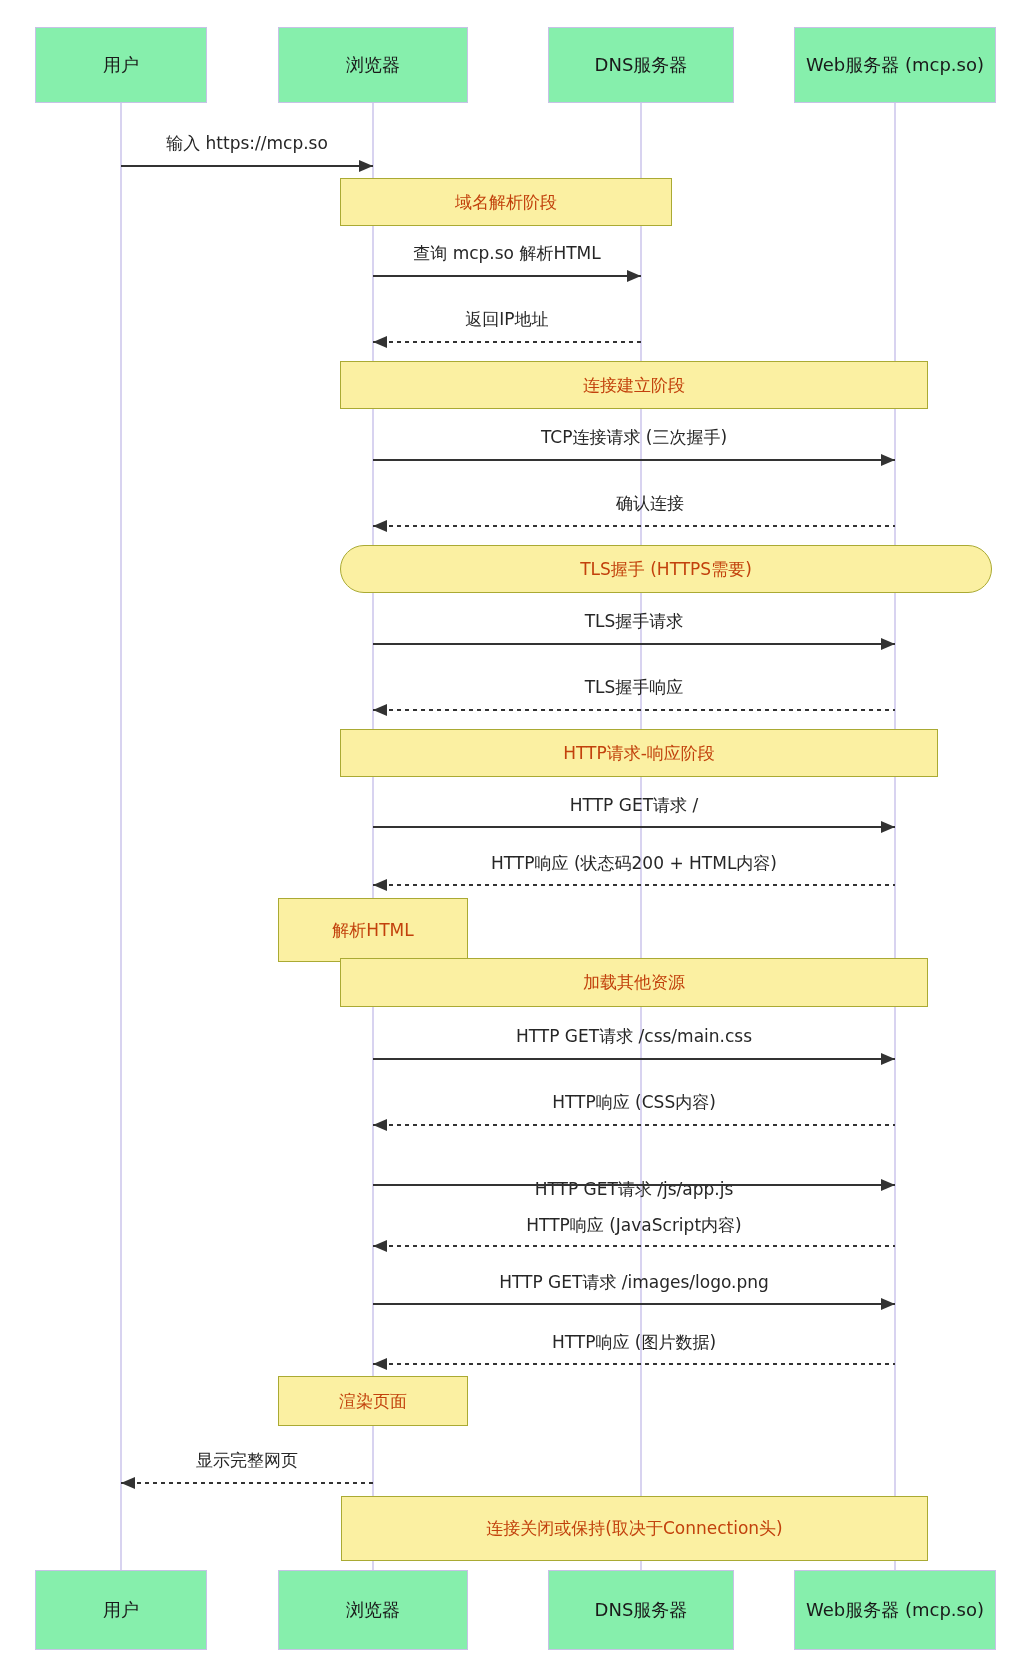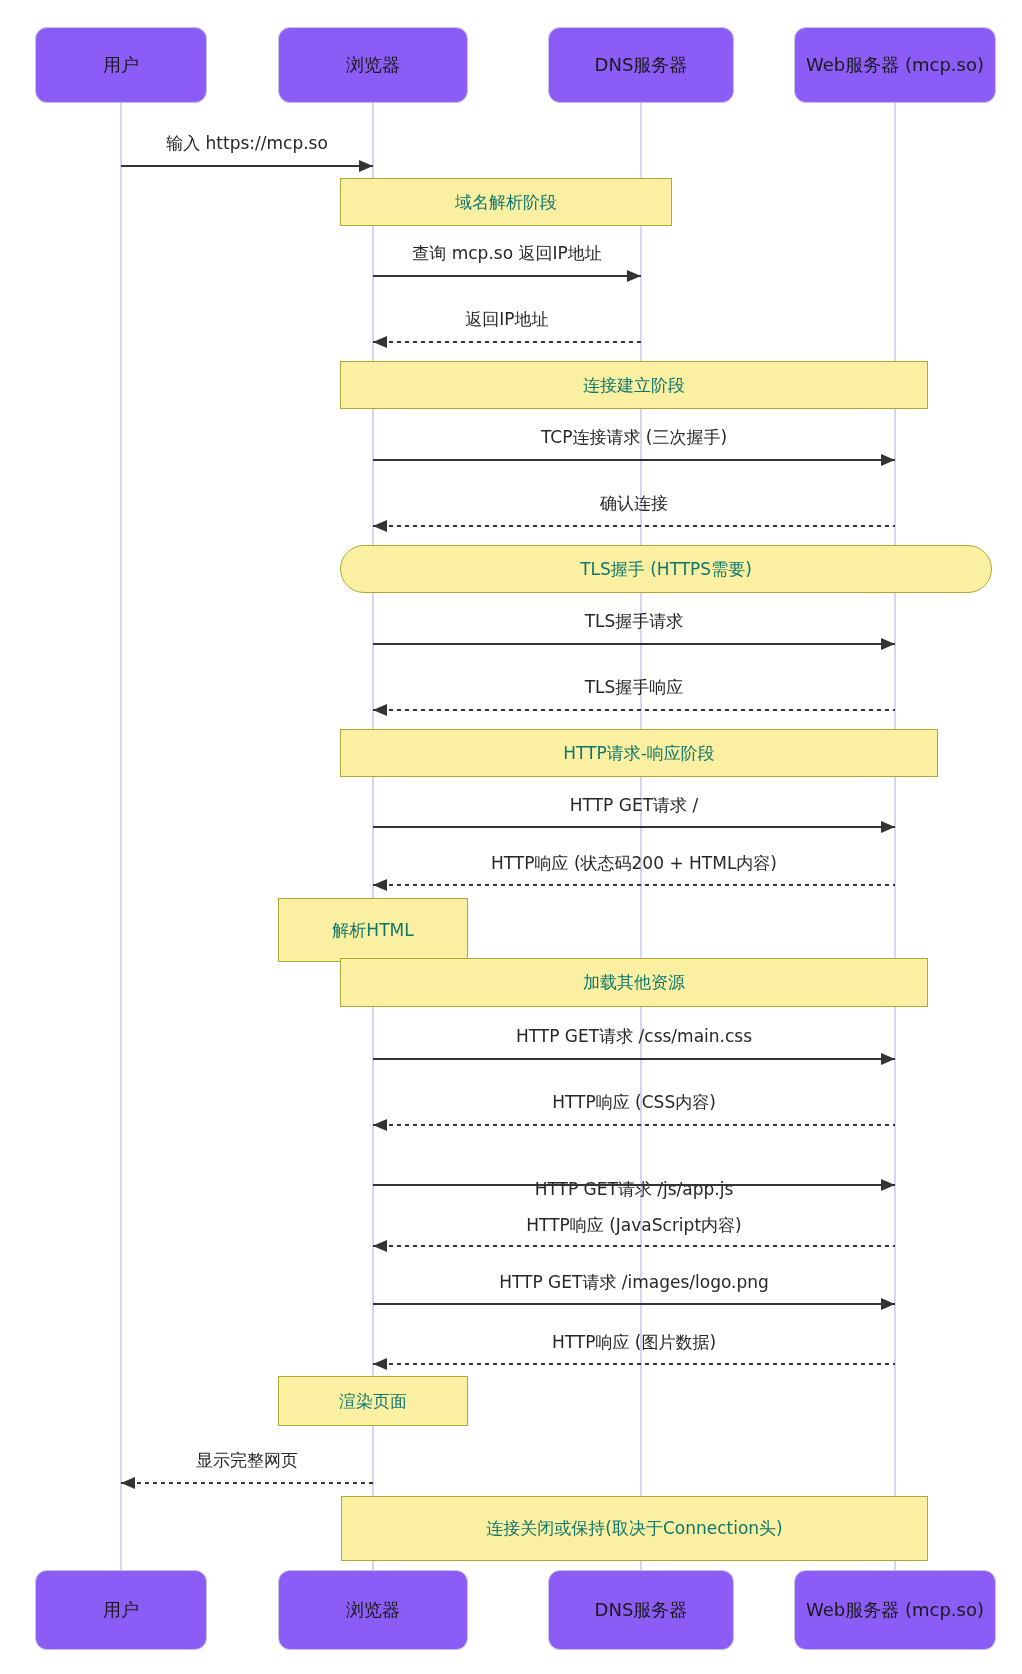--- a/index.html
+++ b/index.html
@@ -1,38 +1,38 @@
 <!DOCTYPE html>
 <html><head>
 <meta charset="utf-8">
 <style>
   html,body{margin:0;padding:0;background:#ffffff;}
   body{font-family:"DejaVu Sans","Liberation Sans",sans-serif;}
   #stage{position:relative;width:1022px;height:1674px;background:#ffffff;overflow:hidden;}
   .actor-box{
-    position:absolute;height:76px;background:#8b5cf6;border:1px solid #c6c2e6;
-    border-radius:12px;display:flex;align-items:center;justify-content:center;
+    position:absolute;height:76px;background:#86efac;border:1px solid #c6c2e6;
+    border-radius:0;display:flex;align-items:center;justify-content:center;
     font-size:18px;color:#1a1a1a;box-sizing:border-box;
   }
   .lifeline{position:absolute;width:2px;background:#d8d3f0;}
   .msg-label{
     position:absolute;width:520px;text-align:center;font-size:17px;color:#262626;
     height:24px;line-height:24px;white-space:nowrap;
   }
   .msg-line{position:absolute;height:2px;background:#333333;}
   .msg-line.dashed{
     background:repeating-linear-gradient(90deg,#333 0 4px,transparent 4px 8px);
   }
   .arrowhead{position:absolute;width:0;height:0;border-top:6px solid transparent;border-bottom:6px solid transparent;}
   .arrowhead.right{border-left:14px solid #333333;}
   .arrowhead.left{border-right:14px solid #333333;}
   .note-box{
     position:absolute;background:#fbf0a2;border:1px solid #aaaa33;
     display:flex;align-items:center;justify-content:center;
-    font-size:17px;color:#0f766e;box-sizing:border-box;text-align:center;white-space:nowrap;
+    font-size:17px;color:#c2410c;box-sizing:border-box;text-align:center;white-space:nowrap;
   }
 </style>
 </head>
 <body>
 
 <div id="stage">
     <div class="lifeline" style="left: 120px; top: 103px; height: 1467px;"></div>
     <div class="lifeline" style="left: 372px; top: 103px; height: 1467px;"></div>
     <div class="lifeline" style="left: 640px; top: 103px; height: 1467px;"></div>
     <div class="lifeline" style="left: 894px; top: 103px; height: 1467px;"></div>
@@ -41,31 +41,31 @@
     <div class="actor-box" style="left: 278px; top: 27px; width: 190px; height: 76px;">浏览器</div>
     <div class="actor-box" style="left: 278px; top: 1570px; width: 190px; height: 80px;">浏览器</div>
     <div class="actor-box" style="left: 548px; top: 27px; width: 186px; height: 76px;">DNS服务器</div>
     <div class="actor-box" style="left: 548px; top: 1570px; width: 186px; height: 80px;">DNS服务器</div>
     <div class="actor-box" style="left: 794px; top: 27px; width: 202px; height: 76px;">Web服务器 (mcp.so)</div>
     <div class="actor-box" style="left: 794px; top: 1570px; width: 202px; height: 80px;">Web服务器 (mcp.so)</div>
     <div class="msg-label" style="left: -13px; top: 131px;">输入 https://mcp.so</div>
     <div class="msg-line" style="left: 121px; top: 165px; width: 252px;"></div>
     <div class="arrowhead right" style="left: 359px; top: 160px;"></div>
     <div class="note-box" style="left: 340px; top: 178px; width: 332px; height: 48px;">域名解析阶段</div>
-    <div class="msg-label" style="left: 247px; top: 241px;">查询 mcp.so 返回IP地址</div>
+    <div class="msg-label" style="left: 247px; top: 241px;">查询 mcp.so 解析HTML</div>
     <div class="msg-line" style="left: 373px; top: 275px; width: 268px;"></div>
     <div class="arrowhead right" style="left: 627px; top: 270px;"></div>
     <div class="msg-label" style="left: 247px; top: 307px;">返回IP地址</div>
     <div class="msg-line dashed" style="left: 373px; top: 341px; width: 268px;"></div>
     <div class="arrowhead left" style="left: 373px; top: 336px;"></div>
     <div class="note-box" style="left: 340px; top: 361px; width: 588px; height: 48px;">连接建立阶段</div>
     <div class="msg-label" style="left: 374px; top: 425px;">TCP连接请求 (三次握手)</div>
     <div class="msg-line" style="left: 373px; top: 459px; width: 522px;"></div>
     <div class="arrowhead right" style="left: 881px; top: 454px;"></div>
-    <div class="msg-label" style="left: 374px; top: 491px;">确认连接</div>
+    <div class="msg-label" style="left: 374px; top: 491px; padding-left: 16px;">确认连接</div>
     <div class="msg-line dashed" style="left: 373px; top: 525px; width: 522px;"></div>
     <div class="arrowhead left" style="left: 373px; top: 520px;"></div>
     <div class="note-box" style="left: 340px; top: 545px; width: 652px; height: 48px; border-radius: 24px;">TLS握手 (HTTPS需要)</div>
     <div class="msg-label" style="left: 374px; top: 609px;">TLS握手请求</div>
     <div class="msg-line" style="left: 373px; top: 643px; width: 522px;"></div>
     <div class="arrowhead right" style="left: 881px; top: 638px;"></div>
     <div class="msg-label" style="left: 374px; top: 675px;">TLS握手响应</div>
     <div class="msg-line dashed" style="left: 373px; top: 709px; width: 522px;"></div>
     <div class="arrowhead left" style="left: 373px; top: 704px;"></div>
     <div class="note-box" style="left: 340px; top: 729px; width: 598px; height: 48px;">HTTP请求-响应阶段</div>

